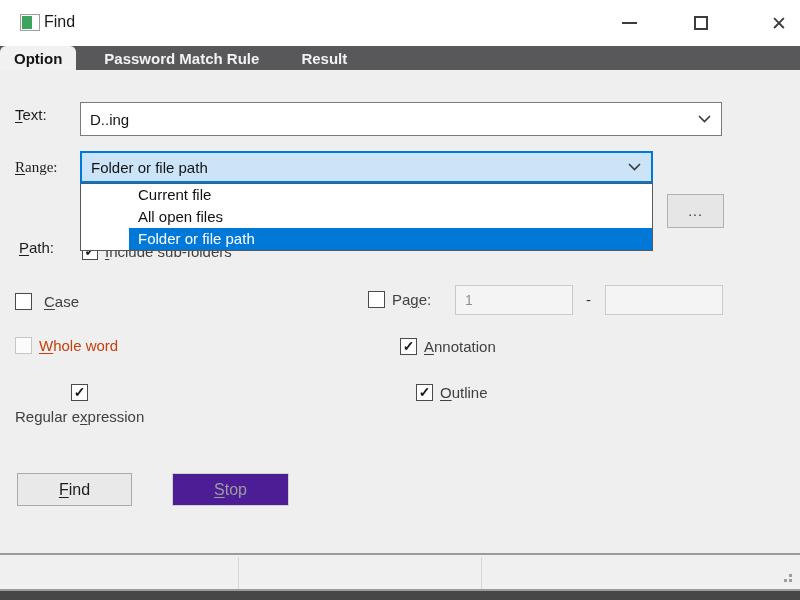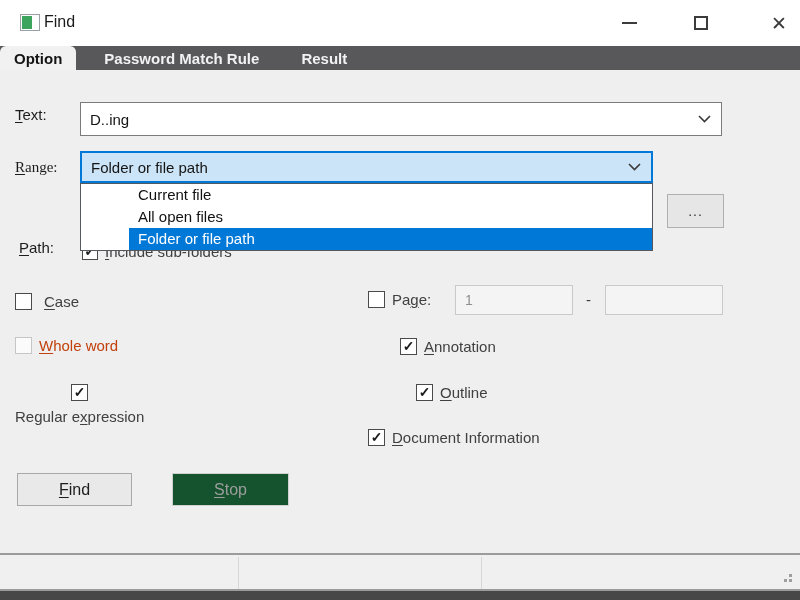--- a/index.html
+++ b/index.html
@@ -47,21 +47,21 @@
   .checkbox.checked::after { content:"✓"; font-weight:700; font-size:14px; color:#1a1a1a; margin-top:-1px; }
   .cb-row.disabled .checkbox { border-color:#c6c6c6; background:#fbfbfb; }
   .cb-row.disabled .cb-label { color:#c2410c; }
   .cb-label { font-size:15px; color:#404040; }
   .cb-small .checkbox { width:16px; height:16px; min-width:16px; }
 
   .textbox-dis { position:absolute; background:#f4f4f4; border:1px solid #c9c9c9; display:flex; align-items:center; padding-left:9px; font-size:14px; color:#8f8f8f; }
   .dash { position:absolute; font-size:15px; color:#3a3a3a; }
 
   .btn { position:absolute; display:flex; align-items:center; justify-content:center; font-size:16px; color:#1d1d1d; background:#e9e9e9; border:1px solid #a9a9a9; }
-  .btn.disabled { background:#14532d; border-color:#d0d0d0; color:#9d9d9d;justify-content:center; }
+  .btn.disabled { background:#4c1d95; border-color:#d0d0d0; color:#9d9d9d;justify-content:center; }
 
   
   .statusbar { position:absolute; left:0; top:553px; width:800px; height:38px; background:#f0f0f0; border-top:2px solid #9b9b9b; border-bottom:2px solid #9b9b9b; }
   .sb-divider { position:absolute; top:2px; width:1px; height:32px; background:#d6d6d6; }
   .sb-d1 { left:238px; } .sb-d2 { left:481px; }
   .grip { position:absolute; right:8px; bottom:7px; width:3px; height:3px; background:#9e9e9e; box-shadow:0 -5px #9e9e9e, -5px 0 #9e9e9e; }
   .bottomstrip { position:absolute; left:0; top:591px; width:800px; height:9px; background:#474747; }
 </style>
 </head>
 <body>
@@ -152,24 +152,20 @@
     <div class="cb-row" style="left:15px; top:306px;flex-direction:column;">
       <span class="checkbox checked"></span>
       <span class="cb-label"><span>Regular e</span><span class="mn">x</span><span>pression</span></span>
     </div>
 
     <div class="cb-row" style="left:368px; top:306px;margin-left:48px;">
       <span class="checkbox checked"></span>
       <span class="cb-label"><span></span><span class="mn">O</span><span>utline</span></span>
     </div>
 
-    <div class="cb-row" style="left:368px; top:351px;">
-      <span class="checkbox checked"></span>
-      <span class="cb-label"><span></span><span class="mn">D</span><span>ocument Information</span></span>
-    </div>
 
     <div class="btn" style="left:17px; top:395px; width:115px; height:33px;">
         <span><span></span><span class="mn">F</span><span>ind</span></span>
       </div>
     <div class="btn disabled" style="left:172px; top:395px; width:117px; height:33px;">
         <span><span></span><span class="mn">S</span><span>top</span></span>
       </div>
 
   </div>
 

